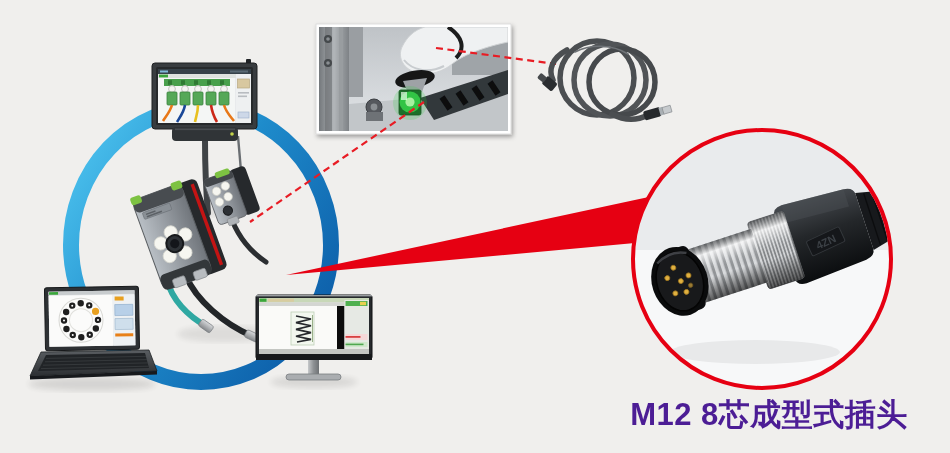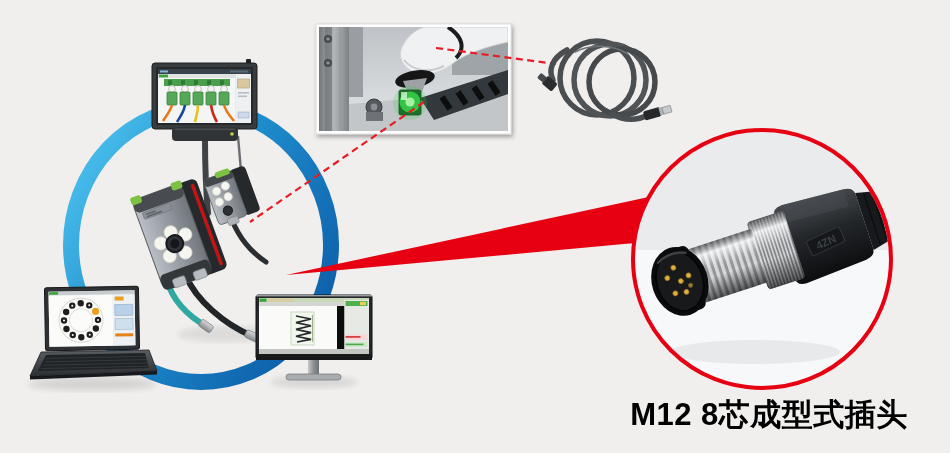--- a/index.html
+++ b/index.html
@@ -1,20 +1,20 @@
 <!DOCTYPE html>
 <html><head>
 <meta charset="utf-8">
 <style>
   html,body{margin:0;padding:0;background:#e6e6e6;}
   .stage{position:relative;width:950px;height:453px;background:#f0efed;overflow:hidden;
          font-family:"Liberation Sans",sans-serif;}
   .stage svg{position:absolute;left:0;top:0;}
   .caption{position:absolute;left:604px;top:397px;width:330px;text-align:center;
-           font-size:31px;font-weight:bold;letter-spacing:.5px;color:#000000;line-height:36px;
+           font-size:31px;font-weight:bold;letter-spacing:.5px;color:#4c1d95;line-height:36px;
            font-family:"Liberation Sans",sans-serif;}
 </style>
 </head>
 <body>
 
 <div class="stage">
 <svg width="950" height="453" viewBox="0 0 950 453">
   <defs>
     <linearGradient id="gRing" gradientUnits="userSpaceOnUse" x1="70" y1="150" x2="345" y2="330">
       <stop offset="0" stop-color="#4cc2ee"></stop>

